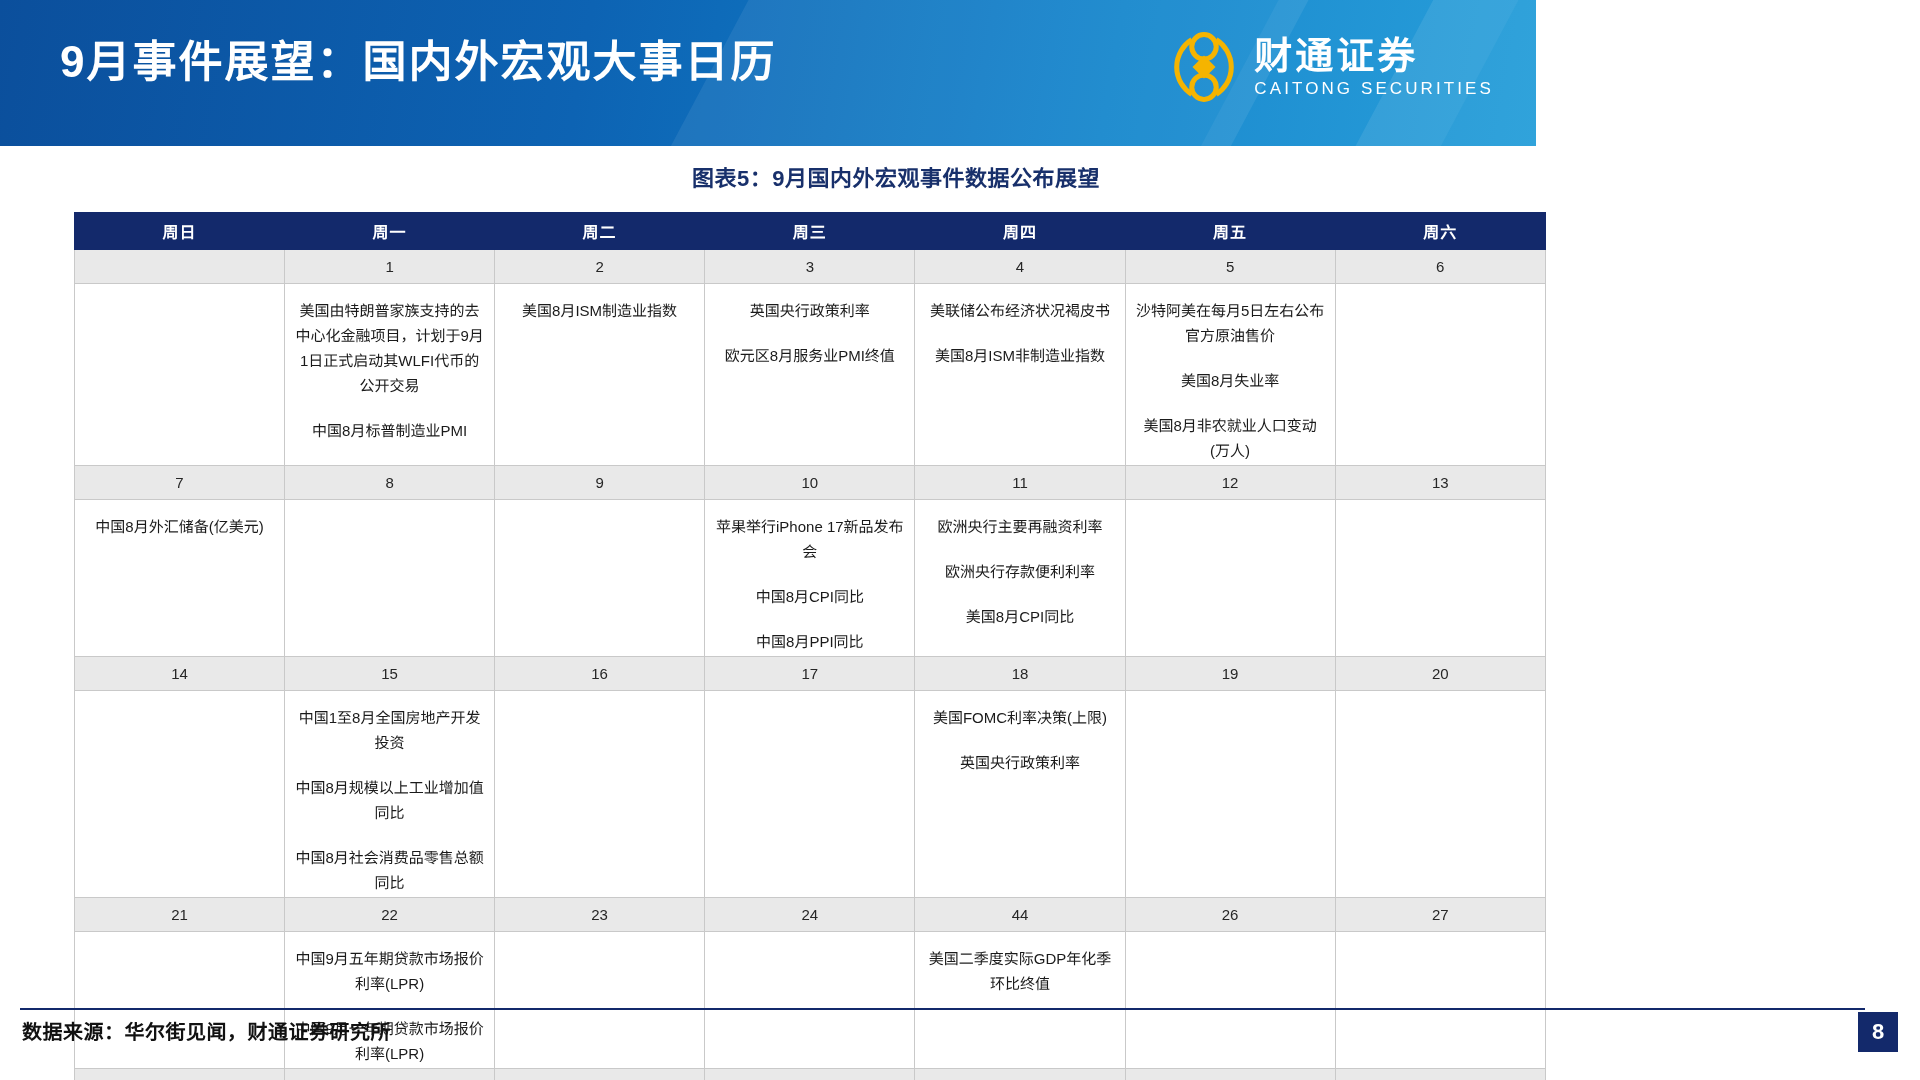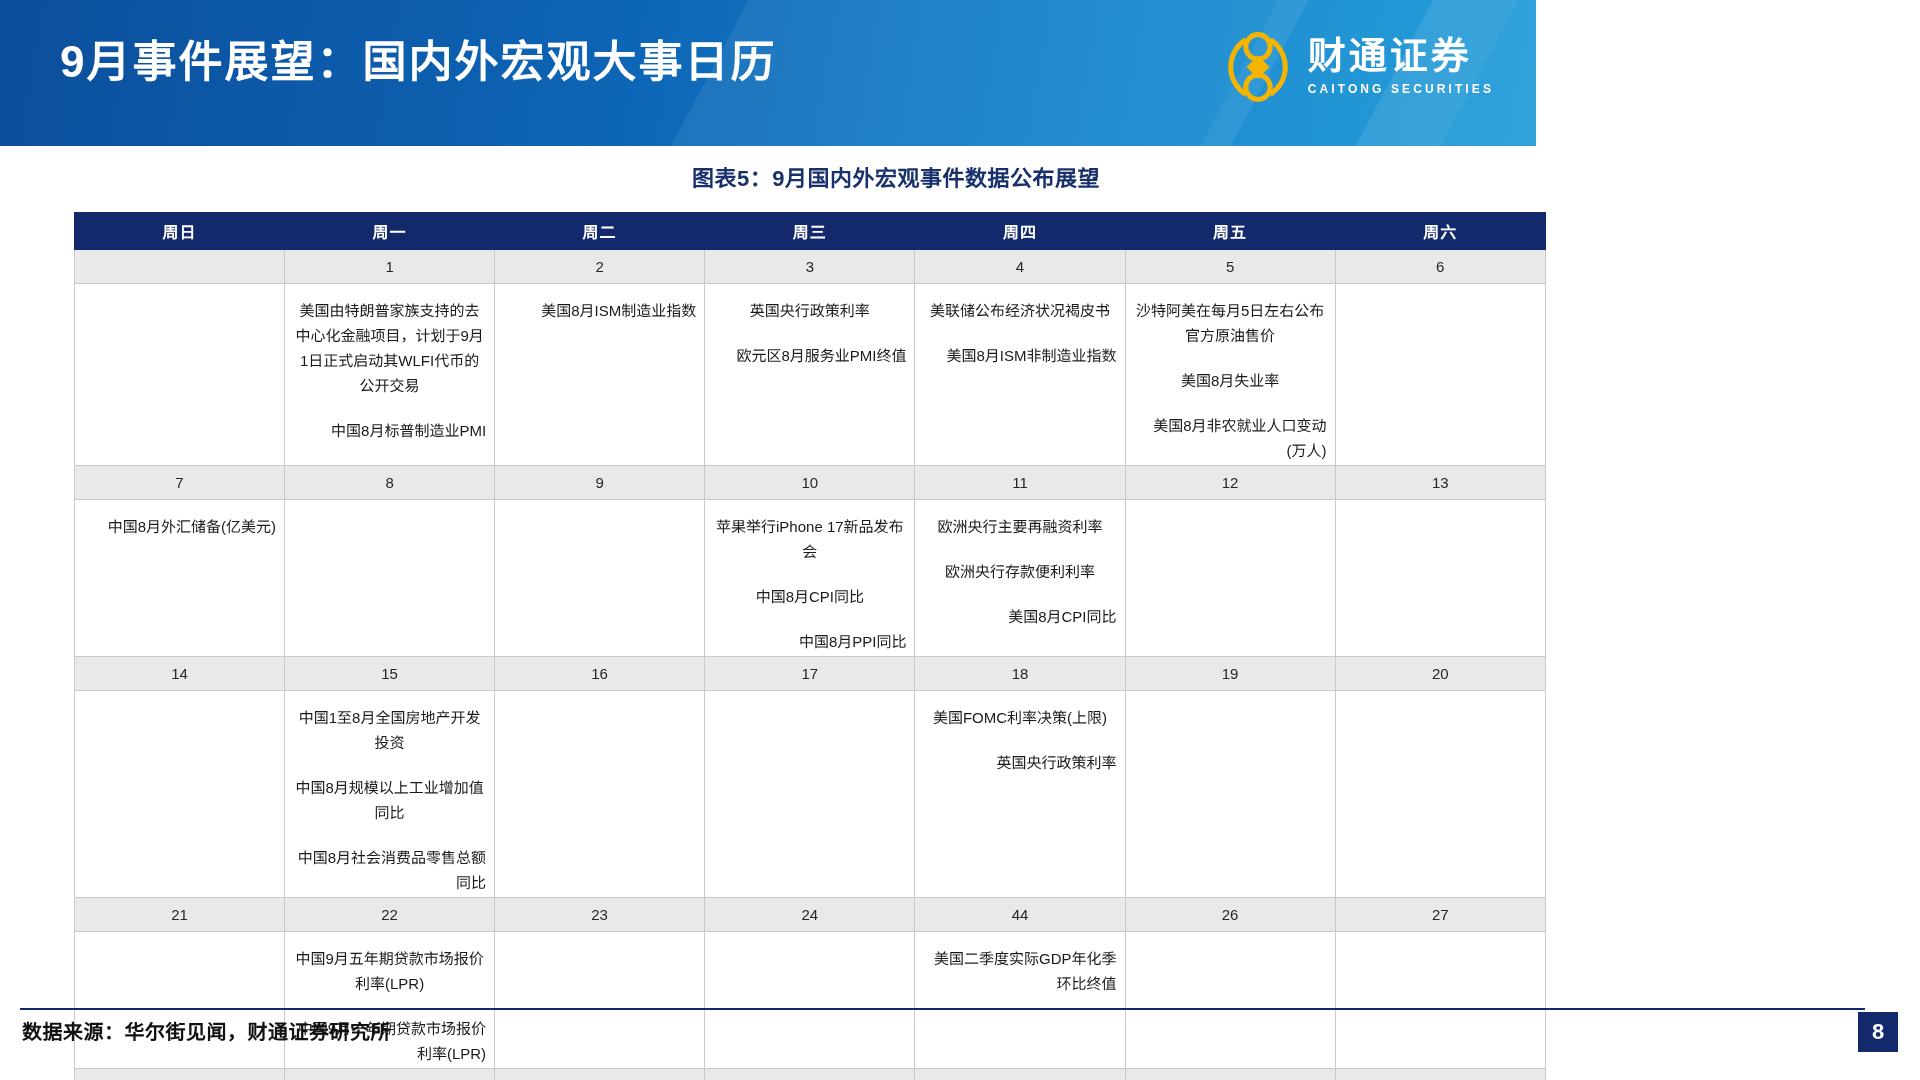--- a/index.html
+++ b/index.html
@@ -79,26 +79,25 @@
   .logo-cn {
     font-size: 38px;
     font-weight: bold;
     color: #ffffff;
     letter-spacing: 3px;
     line-height: 44px;
     white-space: nowrap;
     font-family: Liberation Serif, serif;
   }
   .logo-en {
-    font-size: 12px;
+    font-size: 17px;
     color: #ffffff;
     letter-spacing: 3.1px;
     line-height: 22px;
     white-space: nowrap;
-    font-weight: bold;
   }
 
   
   .chart-title {
     position: absolute;
     left: 0; top: 160px;
     width: 1792px;
     text-align: center;
     font-size: 22px;
     font-weight: bold;
@@ -143,21 +142,21 @@
   }
   tr.content-row td {
     background: #ffffff;
     padding: 14px 8px 2px 8px;
   }
   .ev {
     line-height: 25px;
     margin-bottom: 20px;
     word-break: break-word;
   }
-  .ev:last-child { margin-bottom: 0; text-align: right; }
+  .ev:last-child { margin-bottom: 0; }
   .cell-inner { min-height: 1px; }
 
   
   .footer-rule {
     position: absolute;
     left: 20px; top: 1008px;
     width: 1845px;
     height: 2px;
     background: #13296b;
   }

